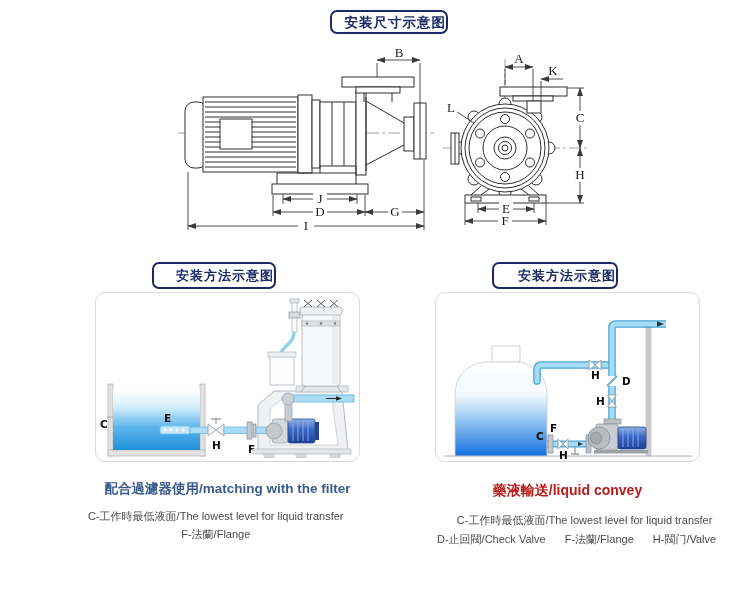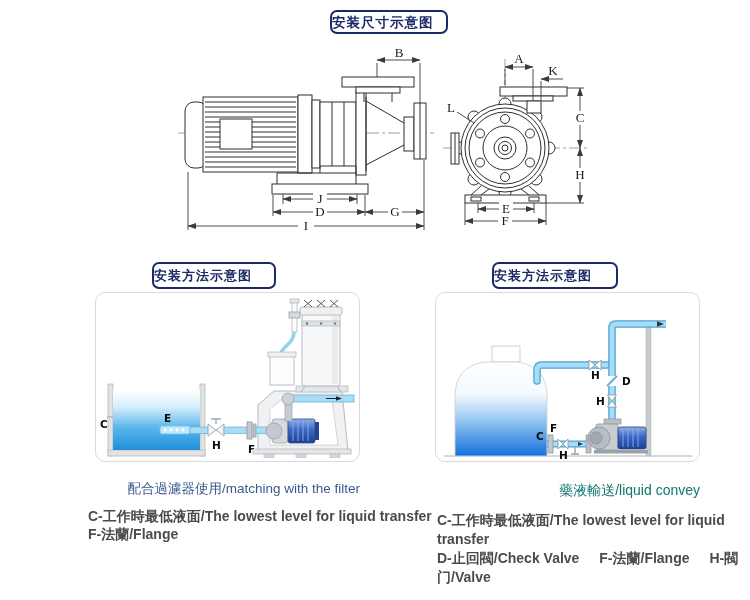--- a/index.html
+++ b/index.html
@@ -1,45 +1,45 @@
 <!DOCTYPE html>
 <html><head>
 <meta charset="utf-8">
 <style>
   html,body { margin:0; padding:0; background:#fff; }
   .page { position:relative; width:750px; height:600px; background:#ffffff; overflow:hidden;
           font-family:"Liberation Sans","DejaVu Sans",sans-serif; }
 
   .tbox { position:absolute; box-sizing:border-box; border:2px solid #1b2a66; border-radius:7px;
-          background:#fff; color:#1b2a66; font-weight:bold; text-align:left;
+          background:#fff; color:#1b2a66; font-weight:bold; text-align:right;
           letter-spacing:1px; }
   .tbox.top   { left:330px; top:10px;  width:118px; height:24px; font-size:13.5px; line-height:21px; }
   .tbox.mleft { left:152px; top:262px; width:124px; height:27px; font-size:13px;   line-height:24px; }
   .tbox.mright{ left:492px; top:262px; width:126px; height:27px; font-size:13px;   line-height:24px; }
 
   .pnl { position:absolute; box-sizing:border-box; border:1.5px solid #d8dadc; border-radius:10px; background:#fff; }
   .pnl.lp { left:95px;  top:292px; width:265px; height:170px; }
   .pnl.rp { left:435px; top:292px; width:265px; height:170px; }
   .pnl svg { position:absolute; left:0; top:0; }
 
   .dimsvg { position:absolute; left:0; top:45px; }
 
   .dim { font:13px "Liberation Serif","DejaVu Serif",serif; fill:#1a1a1a; }
   .plabel { font-family:"DejaVu Sans","Liberation Sans",sans-serif; font-weight:bold; font-size:10.5px; fill:#0b0b0b; }
 
   .s  { stroke:#2e2e2e; stroke-width:1; fill:#fff; }
   .sn { stroke:#2e2e2e; stroke-width:1; fill:none; }
   .dm { stroke:#3a3a3a; stroke-width:0.9; fill:none; }
   .cl { stroke:#8a8a8a; stroke-width:0.8; fill:none; stroke-dasharray:12 3 3 3; }
 
-  .caption { position:absolute; text-align:right; font-weight:400; font-size:13.5px; }
+  .caption { position:absolute; text-align:center; font-weight:700; font-size:13.5px; }
   .caption.lc { left:95px;  top:480px; width:265px; color:#3a5a8e; }
-  .caption.rc { left:435px; top:482px; width:265px; color:#0f766e; font-size:14px; }
-
-  .notes { position:absolute; color:#4b4b4b; font-weight:700; font-size:14px; }
+  .caption.rc { left:435px; top:482px; width:265px; color:#b91c1c; font-size:14px; }
+
+  .notes { position:absolute; color:#4b4b4b; font-weight:400; font-size:11px;text-align:center; }
   .notes.ln { left:88px;  top:508px; line-height:17.5px; }
   .notes.rn { left:437px; top:511px; line-height:19px; }
   .notes span.part { margin-right:16px;margin-top:7px; }
 </style>
 </head>
 <body>
 
 <div class="page">
 
   <div class="tbox top">

